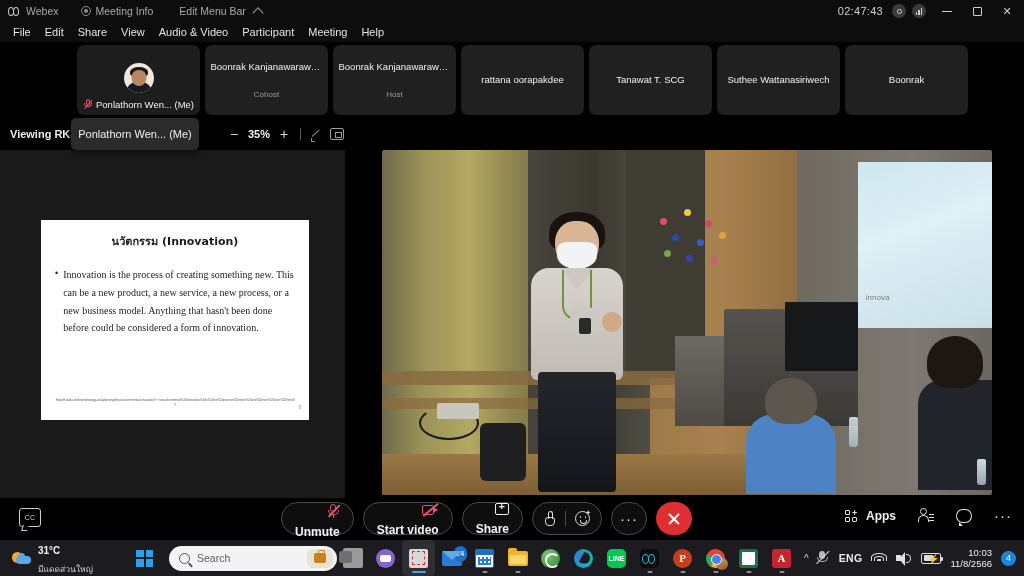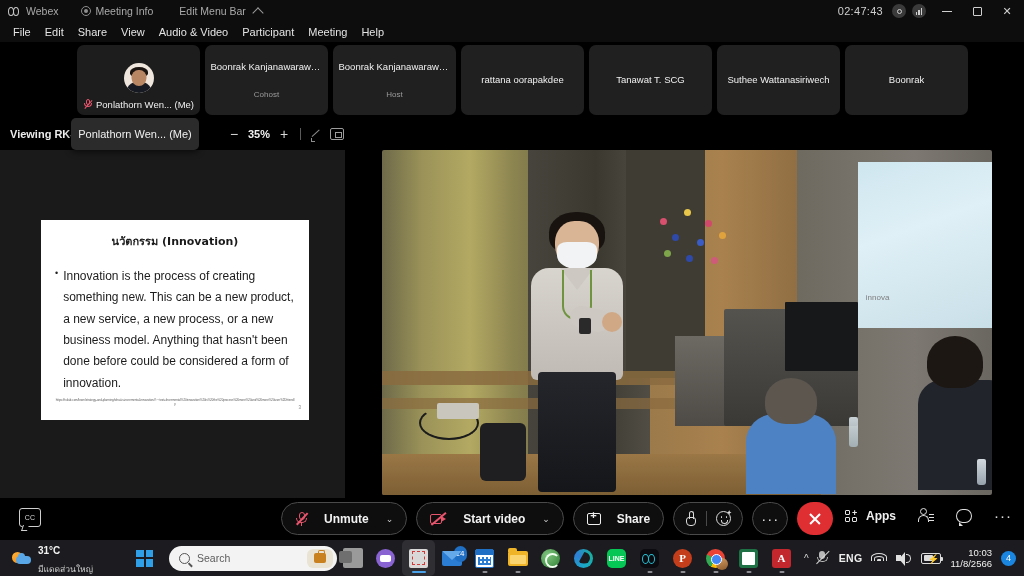--- a/index.html
+++ b/index.html
@@ -137,21 +137,21 @@
     background:#1a1a1a;
   }
   .slide {
     position:absolute; left:41px; top:70px; width:268px; height:200px;
     background:#fff; color:#111; padding:12px 14px 0 14px;
   }
   .slide-title { text-align:center; font-size:11px; font-weight:bold; color:#1a1a1a;
     font-family:"DejaVu Sans", sans-serif; }
   .slide-body { display:flex; margin-top:16px; gap:5px; }
   .slide-bullet { font-size:9px; line-height:1; color:#222; padding-top:3px;}
-  .slide-text { font-size:12px; line-height:1.78; color:#1c1c1c; font-family:Liberation Sans, sans-serif;}
+  .slide-text { font-size:10px; line-height:1.78; color:#1c1c1c; font-family:Liberation Serif, serif;}
   .slide-footnote {
     position:absolute; left:14px; right:14px; bottom:14px;
     font-size:2.9px; line-height:1.4; text-align:center; color:#555;
     word-break:break-all;
   }
   .slide-pageno { position:absolute; right:8px; bottom:10px; font-size:4.5px; color:#888; }
 
   
   .videopane {
     position:absolute; left:382px; top:150px; width:610px; height:345px;
@@ -240,22 +240,22 @@
     border:1.4px solid #cfcfcf; border-radius:3px; display:flex;
     align-items:center; justify-content:center; font-size:7px; color:#d8d8d8;
     letter-spacing:.3px;
   }
   .cc-btn::after{ content:""; position:absolute; left:2px; bottom:-5px; width:5px;height:5px;
     background:#000; border-left:1.4px solid #cfcfcf; border-bottom:1.4px solid #cfcfcf;
     transform:skewX(-18deg);}
   .cc-center { position:absolute; left:281px; top:4px; display:flex; align-items:center; gap:9px; }
   .pill {
     height:33px; border:1px solid #4a4a4a; border-radius:17px; background:#0e0e0e;
-    display:flex; align-items:center; gap:16px; padding:0 13px; color:#f2f2f2; font-size:12px;
-    font-weight:bold; white-space:nowrap;
+    display:flex; align-items:flex-end; gap:7px; padding:0 13px; color:#f2f2f2; font-size:12px;
+    font-weight:bold; white-space:nowrap;flex-direction:column;
   }
   .pill .cv { font-size:9px; color:#d0d0d0; font-weight:normal; margin-left:1px;}
   .mic-muted { width:13px; height:15px; position:relative; flex:none; }
   .mic-muted .mbody { position:absolute; left:3.5px; top:1px; width:6px; height:8px;
     border-radius:3px; border:1.5px solid #e8556d;}
   .mic-muted .marc { position:absolute; left:1px; top:7px; width:11px; height:5px;
     border:1.5px solid #e8556d; border-top:none; border-radius:0 0 6px 6px;}
   .mic-muted .mstem { position:absolute; left:6px; top:12px; width:1.4px;height:3px;background:#e8556d;}
   .mic-muted .mslash { position:absolute; left:-1px; top:7px; width:16px;height:1.5px;
     background:#e8556d; transform:rotate(-47deg);}

